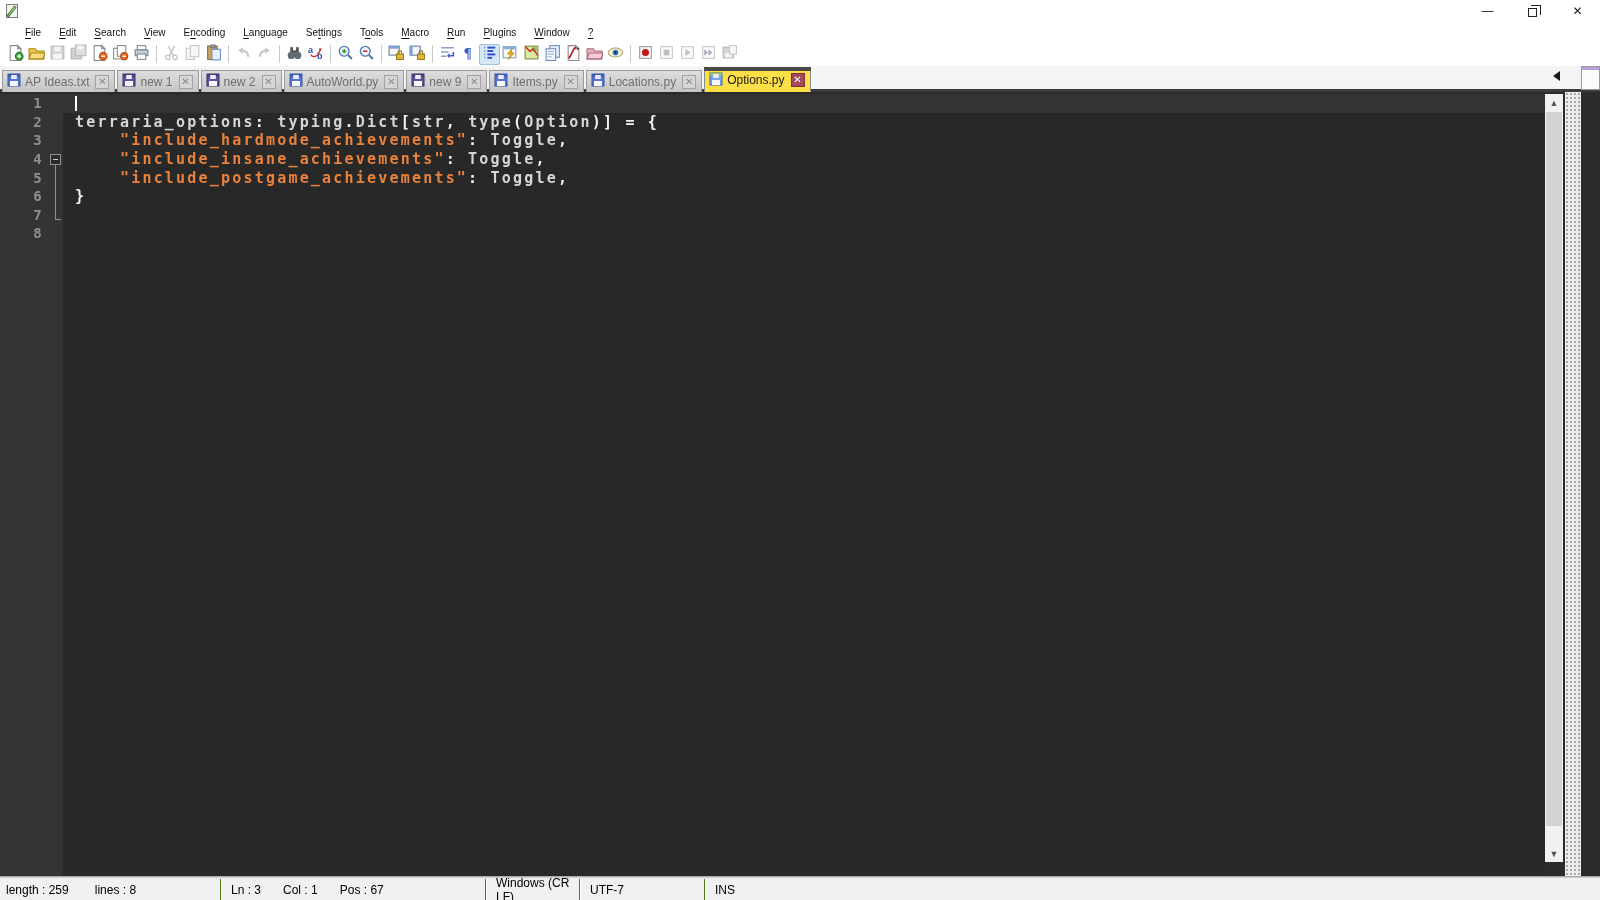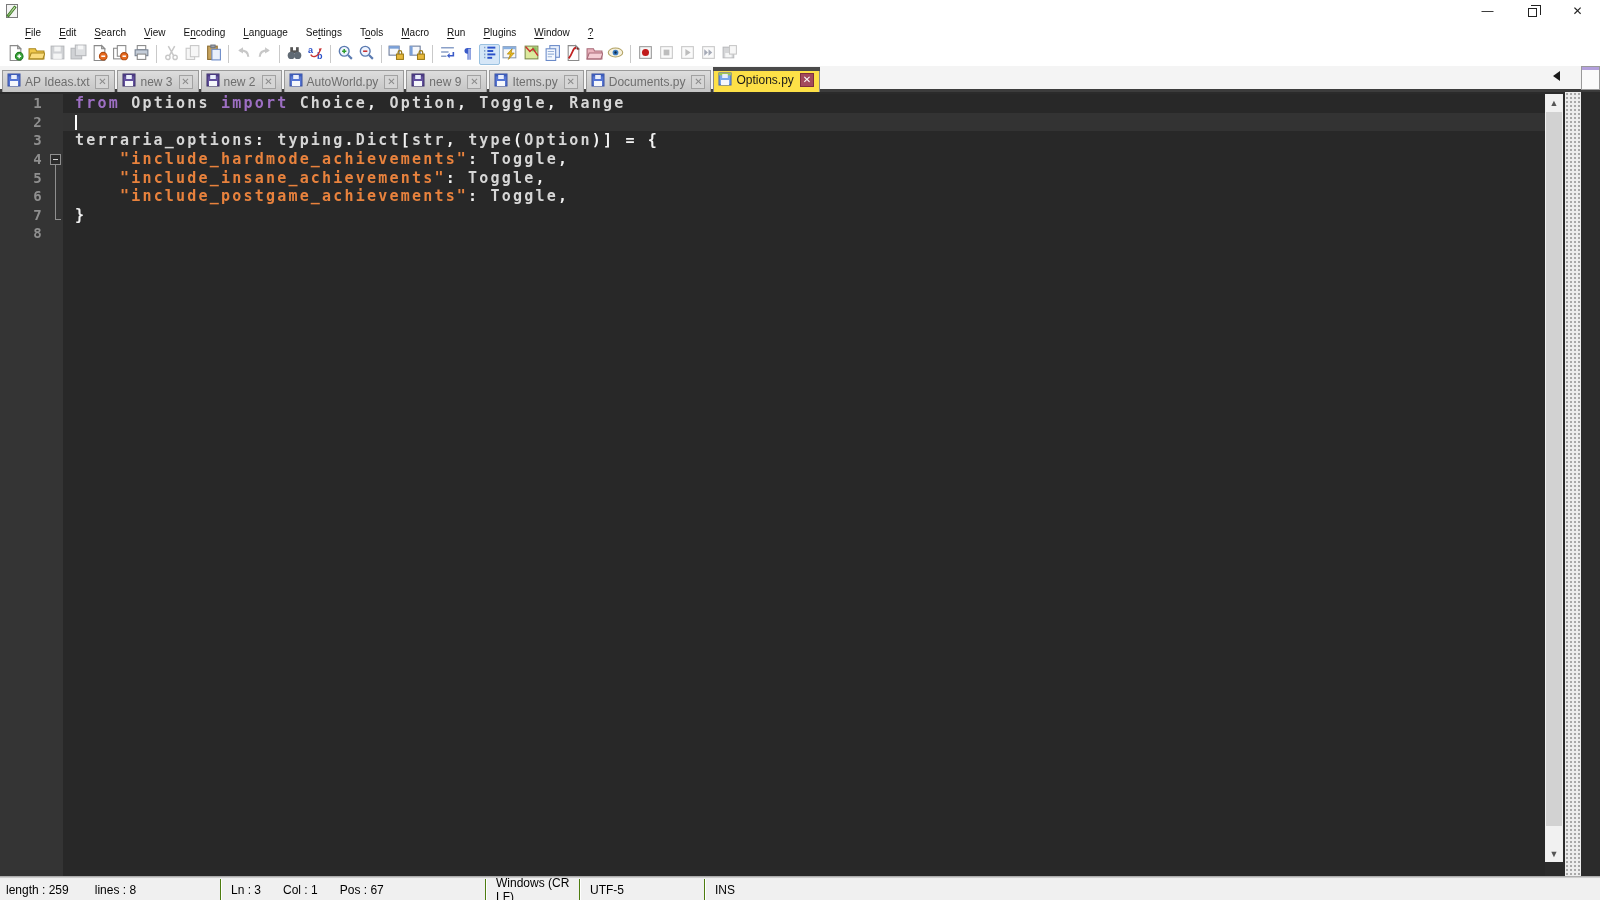--- a/index.html
+++ b/index.html
@@ -377,21 +377,21 @@
       <span>AP Ideas.txt</span>
       <div class="tab-close">✕</div>
     </div>
     <div class="tab">
       <span class="flop"><svg viewBox="0 0 14 14" width="14" height="14">
           <rect x="1" y="1" width="12" height="12" fill="#63519e" stroke="#3a2e66"></rect>
           <rect x="1" y="1" width="12" height="2.4" fill="#4a3a80"></rect>
           <rect x="4.2" y="2" width="5.6" height="4" fill="#e9eefb"></rect>
           <rect x="3" y="8" width="8" height="5" fill="#f5f7fb"></rect>
         </svg></span>
-      <span>new 3</span>
+      <span>new 1</span>
       <div class="tab-close">✕</div>
     </div>
     <div class="tab">
       <span class="flop"><svg viewBox="0 0 14 14" width="14" height="14">
           <rect x="1" y="1" width="12" height="12" fill="#63519e" stroke="#3a2e66"></rect>
           <rect x="1" y="1" width="12" height="2.4" fill="#4a3a80"></rect>
           <rect x="4.2" y="2" width="5.6" height="4" fill="#e9eefb"></rect>
           <rect x="3" y="8" width="8" height="5" fill="#f5f7fb"></rect>
         </svg></span>
       <span>new 2</span>
@@ -427,21 +427,21 @@
       <span>Items.py</span>
       <div class="tab-close">✕</div>
     </div>
     <div class="tab">
       <span class="flop"><svg viewBox="0 0 14 14" width="14" height="14">
           <rect x="1" y="1" width="12" height="12" fill="#5676d4" stroke="#3a50a0"></rect>
           <rect x="1" y="1" width="12" height="2.4" fill="#3d5cb8"></rect>
           <rect x="4.2" y="2" width="5.6" height="4" fill="#e9eefb"></rect>
           <rect x="3" y="8" width="8" height="5" fill="#f5f7fb"></rect>
         </svg></span>
-      <span>Documents.py</span>
+      <span>Locations.py</span>
       <div class="tab-close">✕</div>
     </div>
     <div class="tab active">
       <span class="flop"><svg viewBox="0 0 14 14" width="14" height="14">
           <rect x="1" y="1" width="12" height="12" fill="#79a7e8" stroke="#3d5cb8"></rect>
           <rect x="1" y="1" width="12" height="2.4" fill="#9cc65a"></rect>
           <rect x="4.2" y="2" width="5.6" height="4" fill="#e9eefb"></rect>
           <rect x="3" y="8" width="8" height="5" fill="#f5f7fb"></rect>
         </svg></span>
       <span>Options.py</span>
@@ -461,21 +461,20 @@
         <div class="ln-row">6</div>
         <div class="ln-row">7</div>
         <div class="ln-row">8</div>
       </div>
     <div id="foldmargin">
       <div id="fold-box" style="left: 0px; top: 59.95px;"></div>
       <div id="fold-line" style="left: 5px; top: 70.95px; height: 53.95px;"></div>
       <div id="fold-foot" style="left: 5px; top: 124.9px;"></div>
     </div>
     <div id="code">
-        <div class="code-row"><span class="tk-k">from</span><span class="tk-d"> Options </span><span class="tk-k">import</span><span class="tk-d"> Choice</span><span class="tk-o">,</span><span class="tk-d"> Option</span><span class="tk-o">,</span><span class="tk-d"> Toggle</span><span class="tk-o">,</span><span class="tk-d"> Range</span></div>
         <div class="code-row current"><span id="caret" style="left: 12px; top: 2px;"></span></div>
         <div class="code-row"><span class="tk-d">terraria_options</span><span class="tk-o">:</span><span class="tk-d"> typing</span><span class="tk-o">.</span><span class="tk-d">Dict</span><span class="tk-o">[</span><span class="tk-d">str</span><span class="tk-o">,</span><span class="tk-d"> type</span><span class="tk-o">(</span><span class="tk-d">Option</span><span class="tk-o">)</span><span class="tk-o">]</span><span class="tk-d"> </span><span class="tk-o">=</span><span class="tk-d"> </span><span class="tk-o">{</span></div>
         <div class="code-row"><span class="tk-d">    </span><span class="tk-s">"include_hardmode_achievements"</span><span class="tk-o">:</span><span class="tk-d"> Toggle</span><span class="tk-o">,</span></div>
         <div class="code-row"><span class="tk-d">    </span><span class="tk-s">"include_insane_achievements"</span><span class="tk-o">:</span><span class="tk-d"> Toggle</span><span class="tk-o">,</span></div>
         <div class="code-row"><span class="tk-d">    </span><span class="tk-s">"include_postgame_achievements"</span><span class="tk-o">:</span><span class="tk-d"> Toggle</span><span class="tk-o">,</span></div>
         <div class="code-row"><span class="tk-o">}</span></div>
       </div>
   </div>
   <div id="vscroll">
     <div class="sb-btn" id="sb-up">▲</div>
@@ -497,18 +496,18 @@
   </div>
   <div class="st-cell" style="width:265px">
     <span class="st-gap2">Ln : 3</span>
     <span class="st-gap2">Col : 1</span>
     <span>Pos : 67</span>
   </div>
   <div class="st-cell" style="width:94px">
     <span>Windows (CR LF)</span>
   </div>
   <div class="st-cell" style="width:125px">
-    <span>UTF-5</span>
+    <span>UTF-7</span>
   </div>
   <div class="st-cell" style="flex:1">
     <span>INS</span>
   </div>
 </div>
 
 </body></html>

